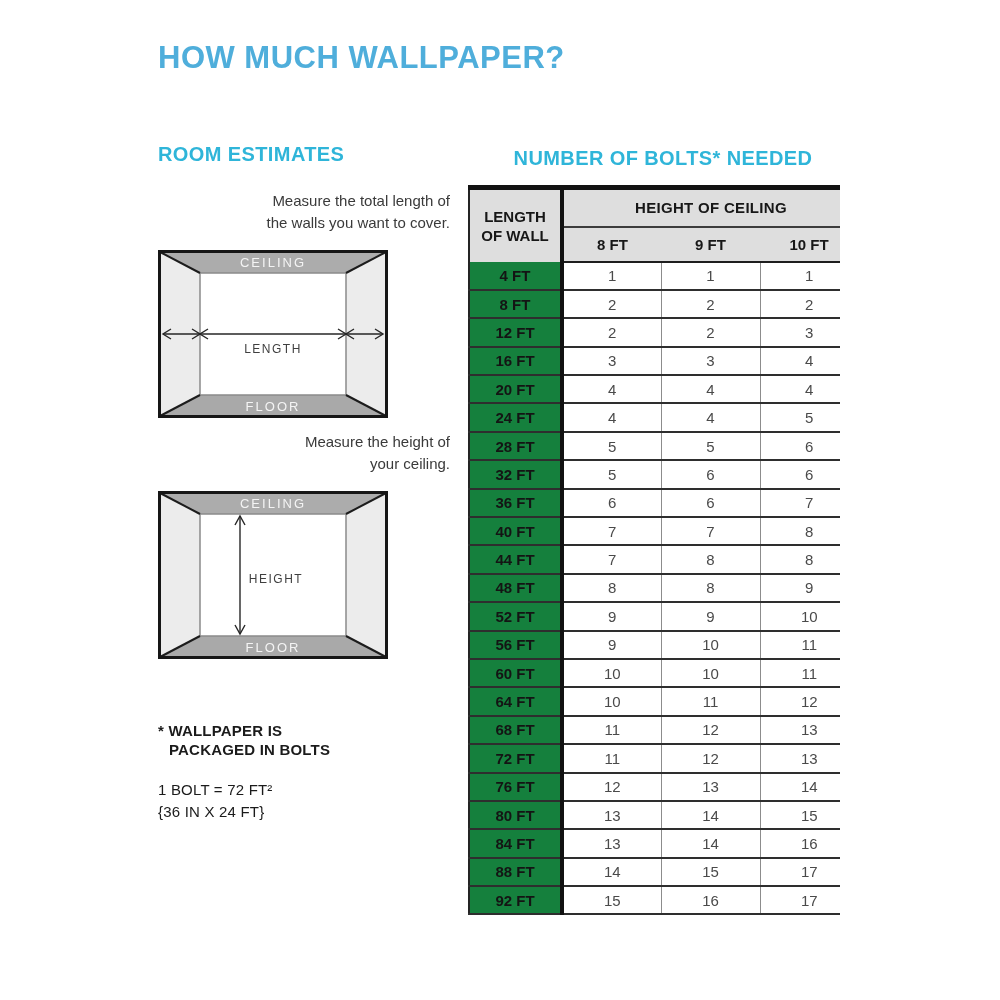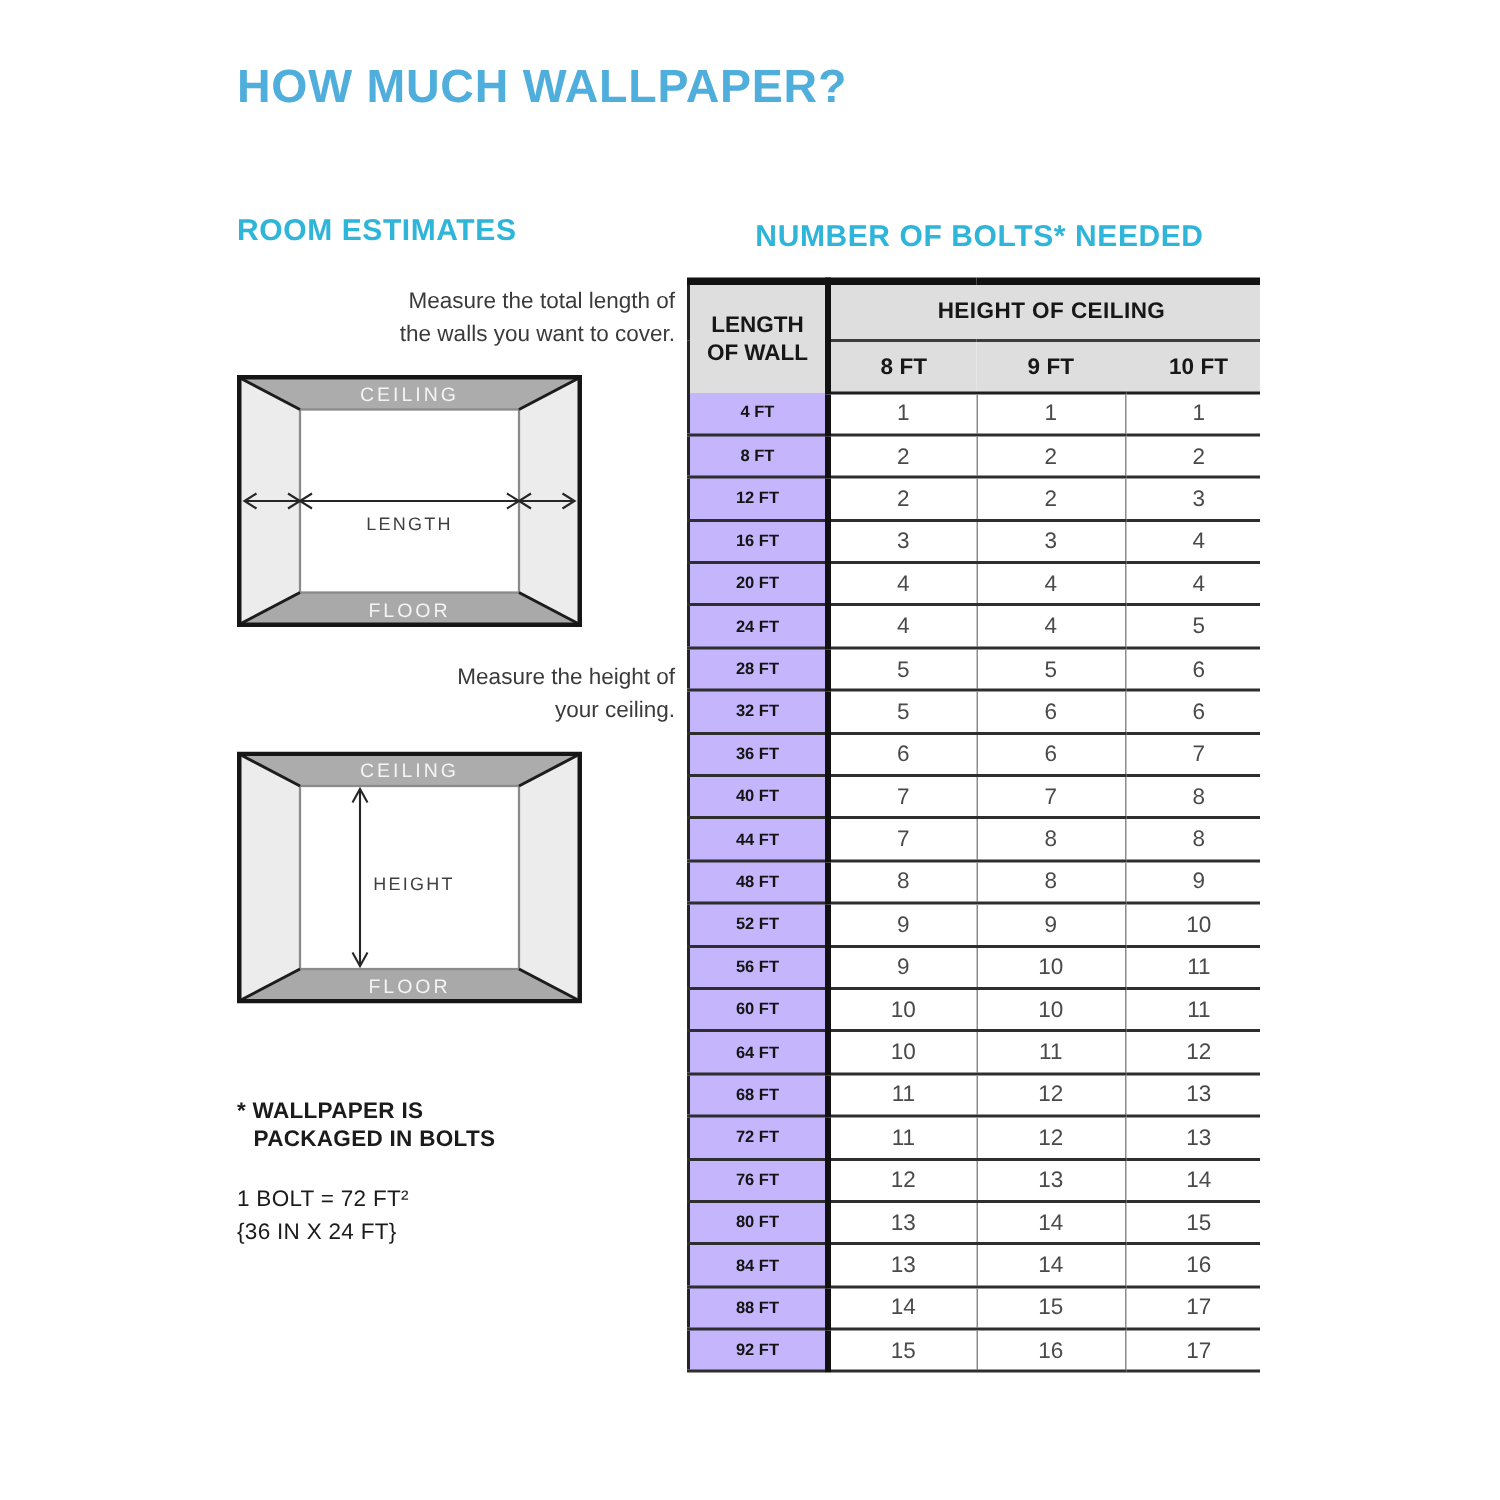--- a/index.html
+++ b/index.html
@@ -12,26 +12,26 @@
     font-size: 31px; font-weight: bold; letter-spacing: 0.5px;
     color: #4faedb;
   }
 
   .section-heading {
     font-size: 20px; font-weight: bold; letter-spacing: 0.4px;
     color: #2fb5d9;
   }
 
   .left-col { position: absolute; left: 158px; top: 143px; width: 292px; }
-  .right-col { position: absolute; left: 458px; top: 147px; width: 390px; }
+  .right-col { position: absolute; left: 468px; top: 147px; width: 390px; }
   .right-col .section-heading { text-align: center; }
 
   .body-text { font-size: 15px; line-height: 21.5px; color: #3a3a3a; text-align: right; }
   .step1 { margin-top: 24px; }
-  .step2 { margin-top: 23px; }
+  .step2 { margin-top: 13px; }
   .step3 { margin-top: 24px; }
 
   .diagram { display: block; margin-top: 17px; }
 
   .footnote { margin-top: 62px; font-size: 15px; font-weight: bold;
     line-height: 19px; color: #1b1b1b; letter-spacing: 0.2px; }
   .footnote .indent { padding-left: 11px; display: inline-block; }
   .bolt-note { margin-top: 20px; font-size: 15px; font-weight: normal;
     line-height: 22px; color: #1b1b1b; letter-spacing: 0.2px; }
 
@@ -45,22 +45,22 @@
   .bolts-table thead th { background: #dedede; color: #171717; font-size: 15px; }
   .corner-cell { border-right: 4px solid #111; line-height: 19px; }
   .group-header { height: 39px; border-bottom: 2px solid #3c3c3c; letter-spacing: 0.3px; }
   .subheader { height: 35px; border-bottom: 2px solid #1e1e1e; }
   .bolts-table tbody td {
     height: 28.4px; background: #fff;
     border-bottom: 2px solid #2e2e2e;
     font-size: 15px; color: #4a4a4a;
   }
   .bolts-table tbody td.row-label {
-    background: #c4b5fd; font-weight: bold; color: #141414;
-    border-right: 4px solid #111; font-size: 11px;
+    background: #15803d; font-weight: bold; color: #141414;
+    border-right: 4px solid #111; font-size: 15px;
   }
   .bolts-table tbody td.vline { border-left: 1px solid #8c8c8c; }
 </style>
 </head>
 <body>
 
 <div class="page">
 
   <h1 class="page-title">HOW MUCH WALLPAPER?</h1>
 

